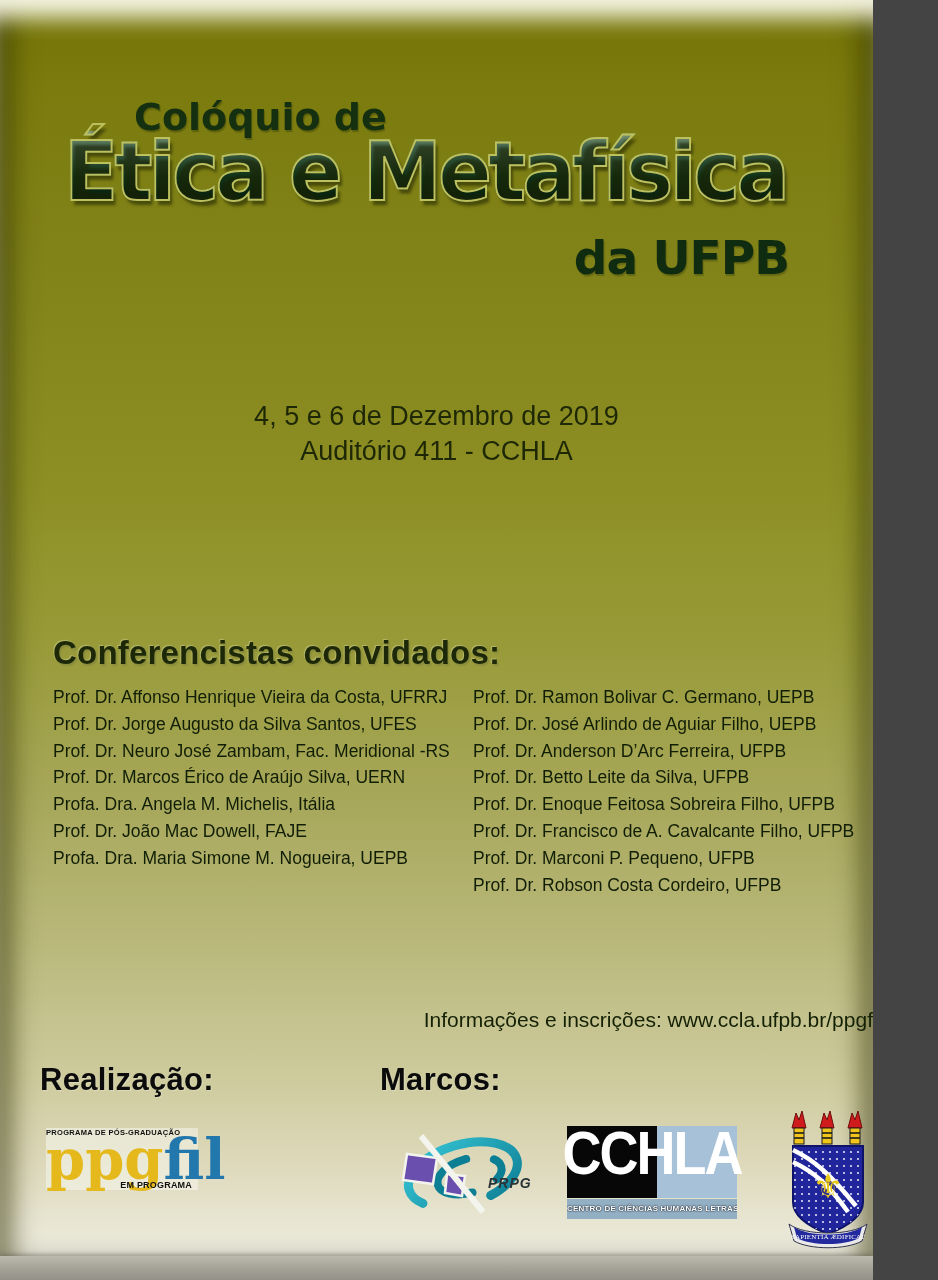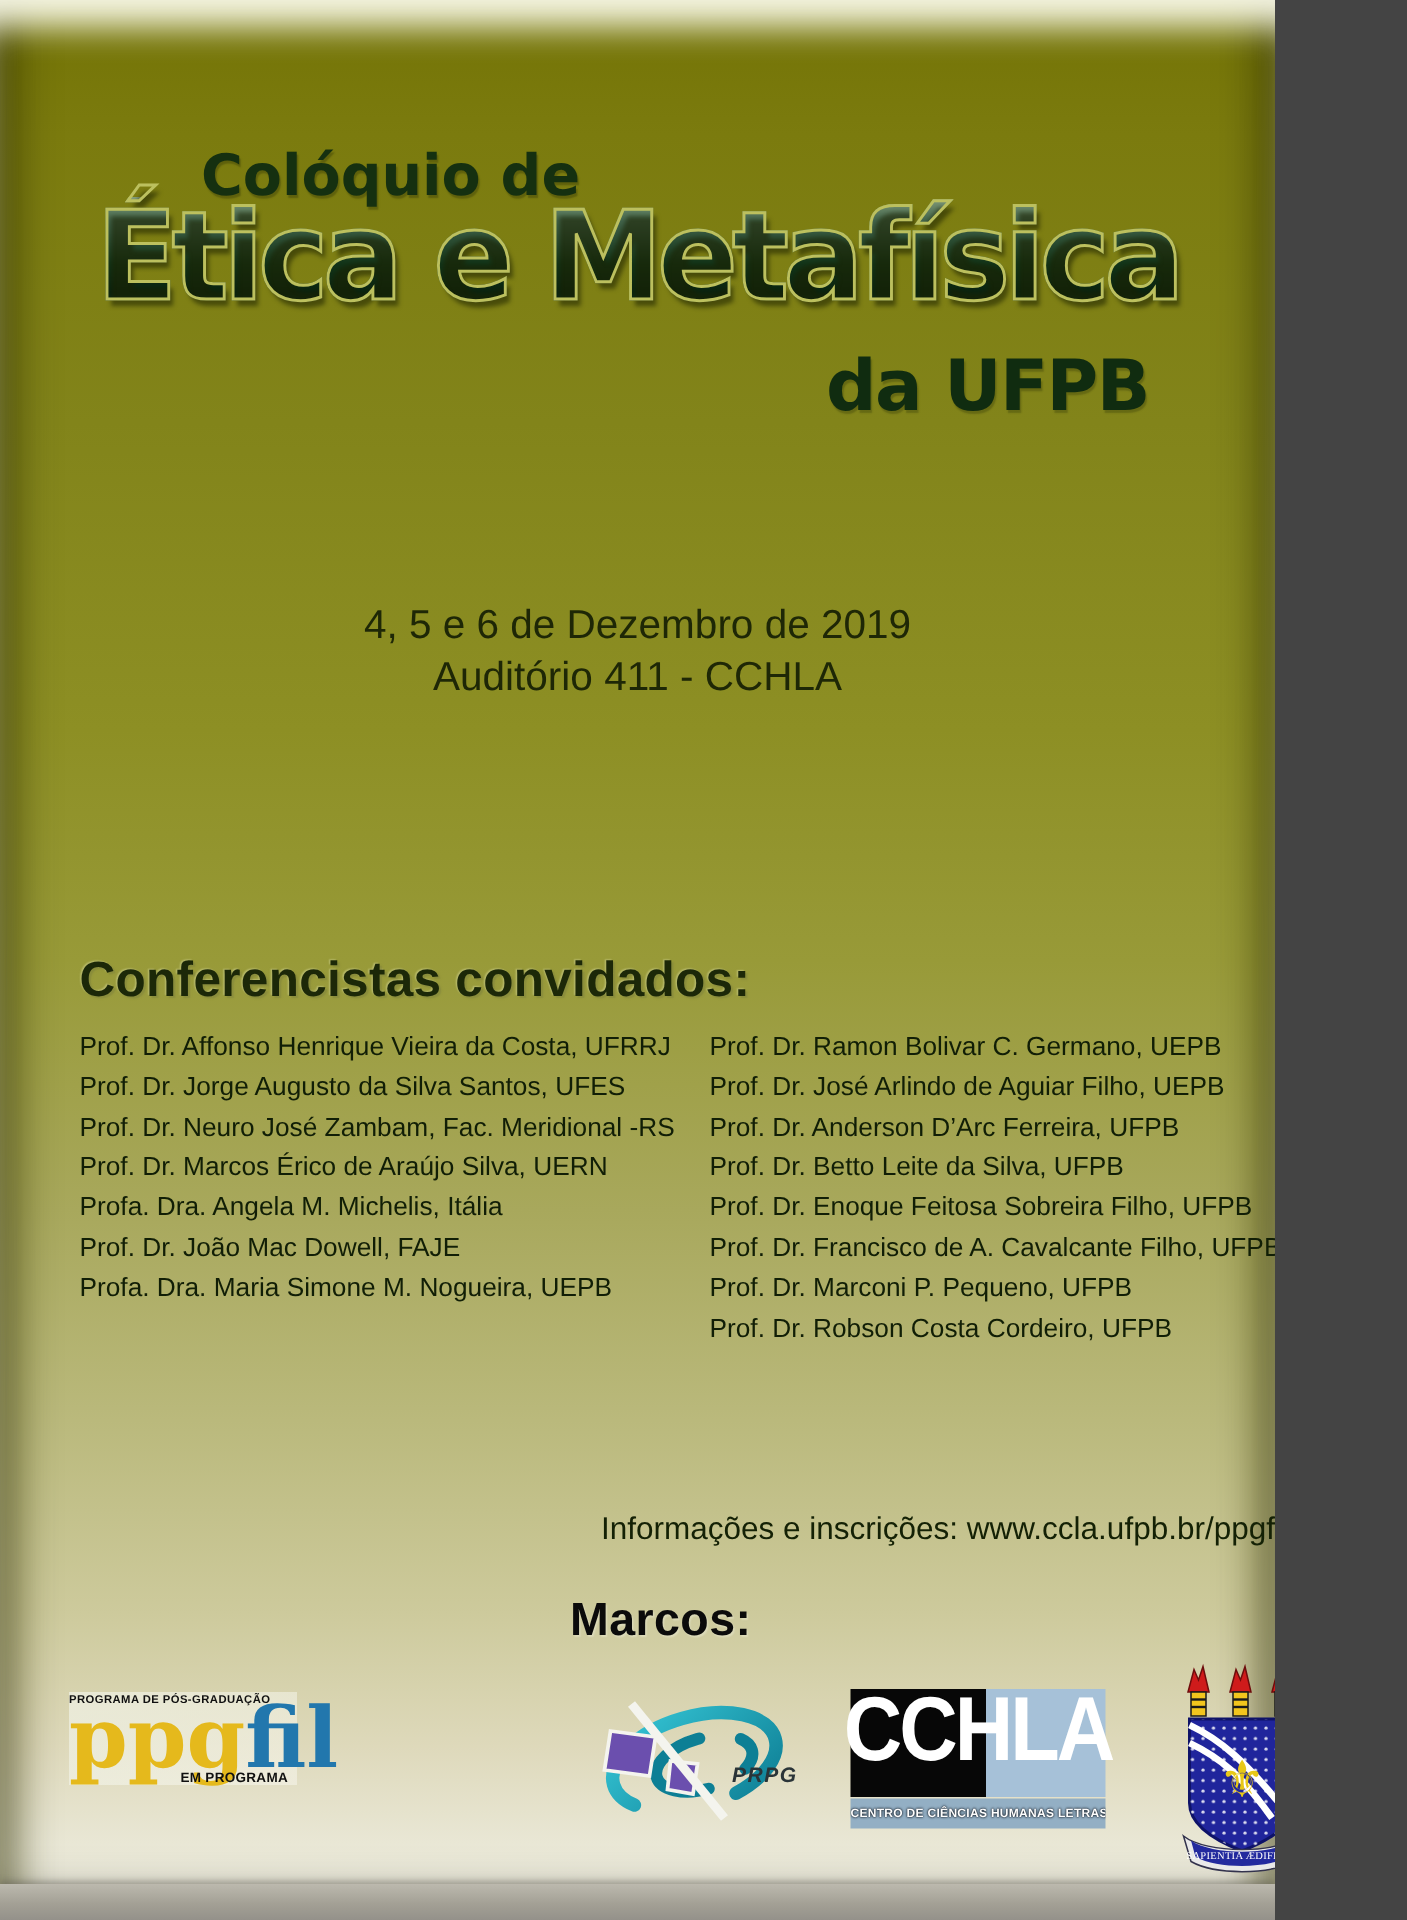--- a/index.html
+++ b/index.html
@@ -8,20 +8,21 @@
     font-family:"Liberation Sans", sans-serif;
     background:linear-gradient(180deg,
       #737305 0%, #7b7b0e 7%, #82841a 22%, #8d8f24 38%,
       #989a38 50%, #a8a85c 63%, #bab97c 74%, #cdca9c 84%,
       #ded9bb 91%, #e9e7d5 96%, #efeee3 100%);
     box-shadow:
       inset 0 30px 22px -12px rgba(252,252,236,0.95),
       inset 30px 0 26px -18px rgba(50,50,4,0.6),
       inset -30px 0 26px -18px rgba(50,50,4,0.6),
       inset 0 -34px 26px -16px rgba(70,68,58,0.5);
+    padding-left: 23px;
   }
   .bottom-strip{
     position:absolute; left:0; bottom:0; width:100%; height:24px;
     background:linear-gradient(180deg,#bcb9ae 0%,#a3a095 55%,#94918a 100%);
     box-shadow:0 -2px 4px rgba(90,88,78,0.4);
   }
 
   
   .title-small{
     position:absolute; left:134px; top:95px;
@@ -146,20 +147,21 @@
     <div>Prof. Dr. Anderson D’Arc Ferreira, UFPB</div>
     <div>Prof. Dr. Betto Leite da Silva,  UFPB</div>
     <div>Prof. Dr. Enoque Feitosa Sobreira Filho,  UFPB</div>
     <div>Prof. Dr. Francisco de A. Cavalcante Filho,  UFPB</div>
     <div>Prof. Dr. Marconi P. Pequeno,  UFPB</div>
     <div>Prof. Dr. Robson Costa Cordeiro,  UFPB</div>
   </div>
 
   <div class="info-line">Informações e inscrições: www.ccla.ufpb.br/ppgf</div>
 
+  <div class="footer-label label-realizacao">Realização:</div>
   <div class="footer-label label-apoio">Marcos:</div>
 
   <div class="ppgfil-logo">
     <div class="ppgfil-top">PROGRAMA DE PÓS-GRADUAÇÃO</div>
     <div class="ppgfil-main"><span class="ppg">ppg</span><span class="fil">fil</span></div>
     <div class="ppgfil-bottom">EM PROGRAMA</div>
   </div>
 
   <div class="prpg-logo">
     <svg width="148" height="112" viewBox="0 0 148 112">

